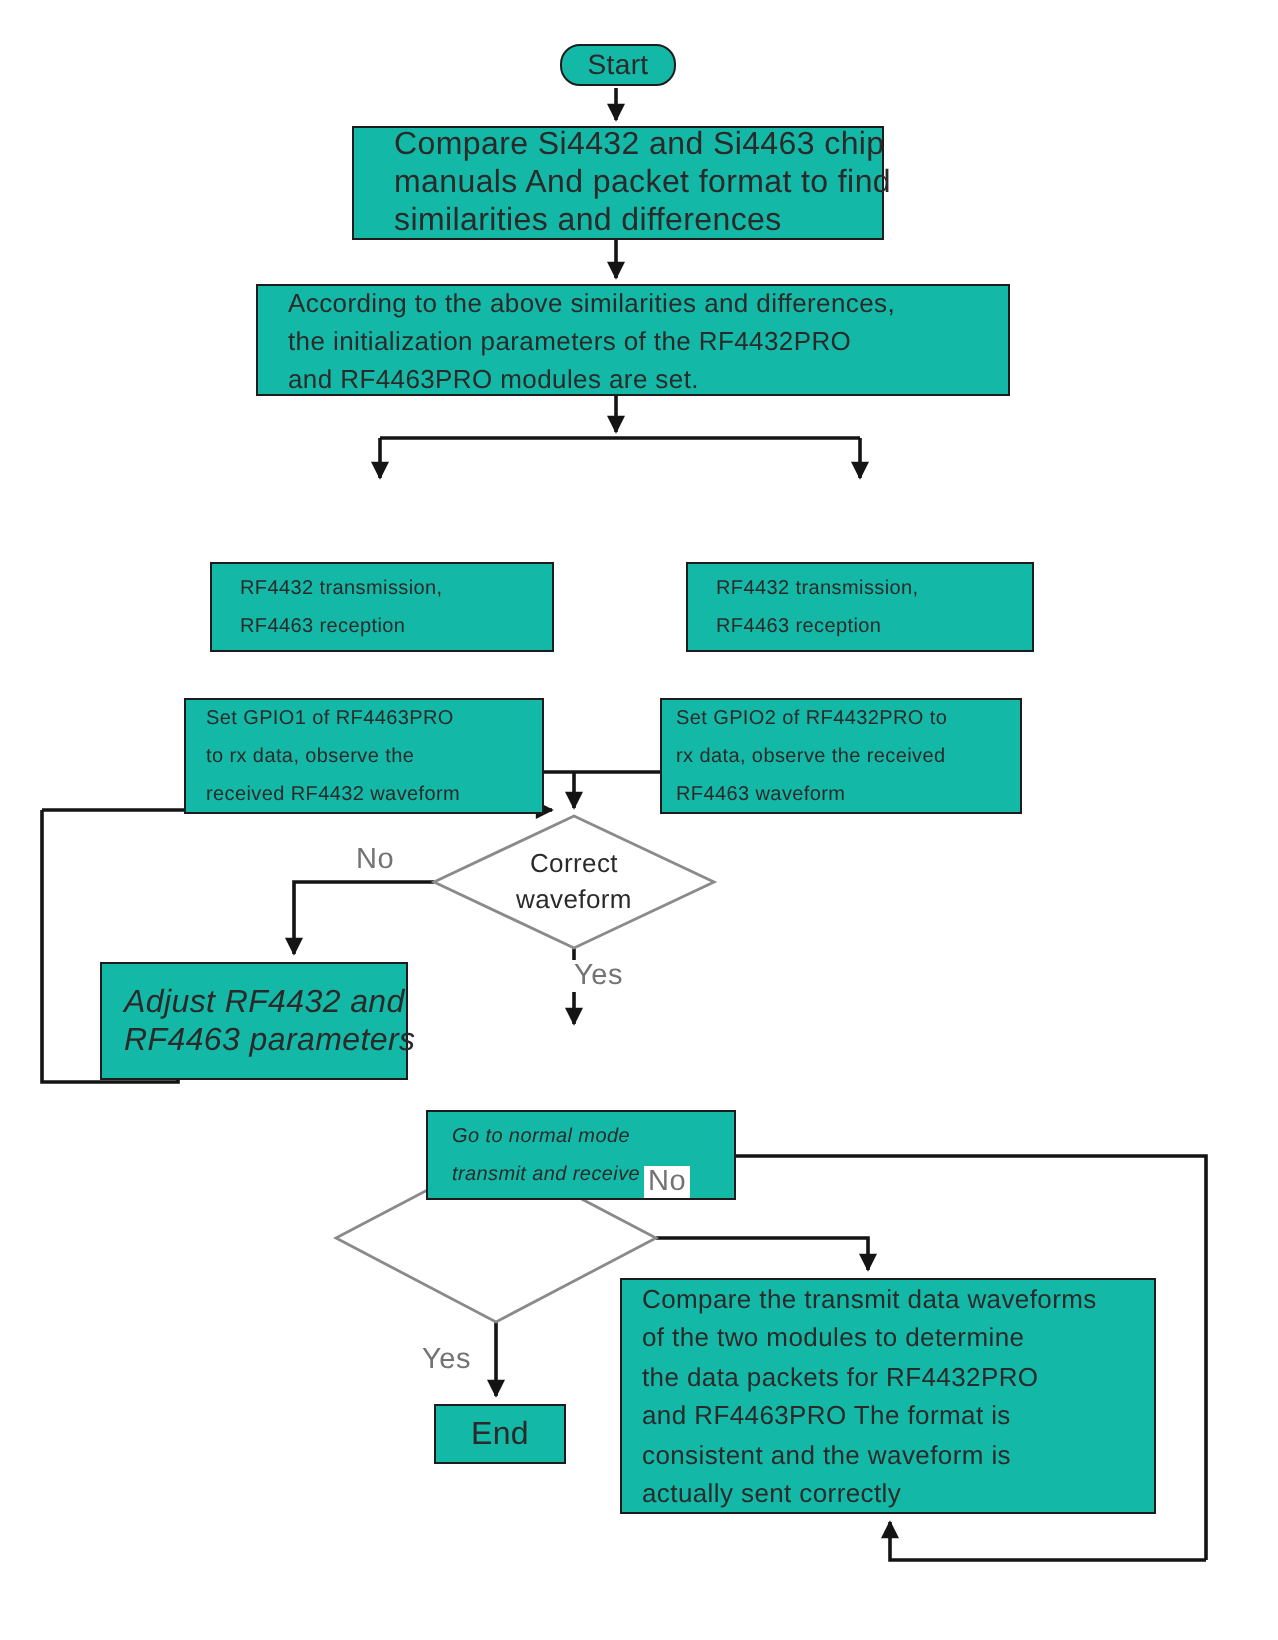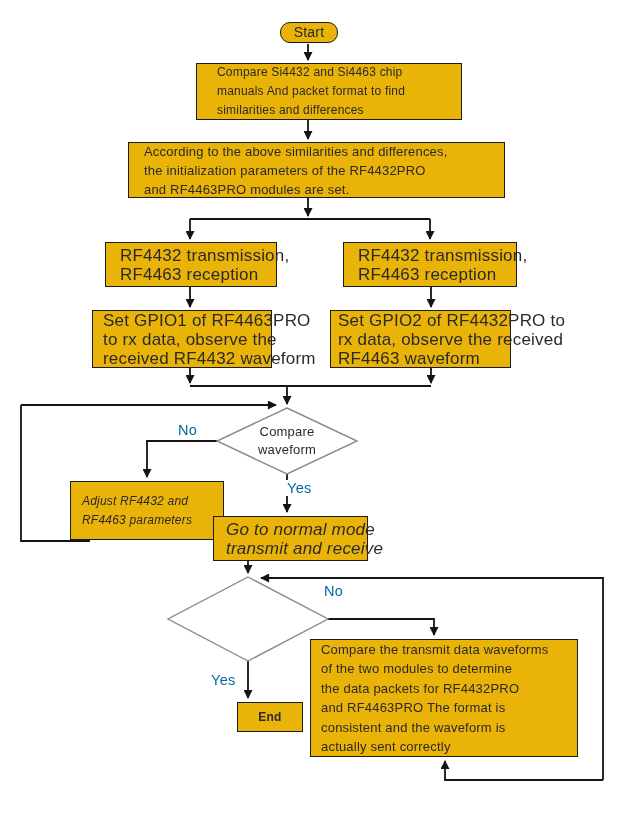--- a/index.html
+++ b/index.html
@@ -3,37 +3,37 @@
 <meta charset="utf-8">
 <style>
   html,body{margin:0;padding:0;background:#fff;}
   #canvas{
     position:relative;width:639px;height:820px;background:#fff;
     font-family:"Liberation Sans","DejaVu Sans",sans-serif;
     color:#2a2a2a;overflow:hidden;
   }
   #edges{position:absolute;left:0;top:0;width:639px;height:820px;}
   .node{
-    position:absolute;box-sizing:border-box;background:#eab308;
+    position:absolute;box-sizing:border-box;background:#14b8a6;
     border:1.6px solid #1c1c1c;display:flex;align-items:center;
     white-space:pre;line-height:19px;font-size:13px;letter-spacing:.2px;
   }
   .terminator{border-radius:10px;justify-content:center;font-size:14px;line-height:15px;}
-  .center{justify-content:center;text-align:center;font-weight:bold;}
+  .center{justify-content:center;text-align:center;}
   .dlabel{
     position:absolute;display:flex;align-items:center;justify-content:center;
     text-align:center;white-space:pre;background:transparent;border:none;
     font-size:13px;line-height:18px;letter-spacing:.2px;
   }
   .elabel{
-    position:absolute;font-size:14.5px;letter-spacing:.3px;color:#0369a1;
+    position:absolute;font-size:14.5px;letter-spacing:.3px;color:#737373;
     background:#fff;padding:0 2px;
   }
-  .f14{font-size:12px;margin-left:20px;}
-  .f135{font-size:17px;}
+  .f14{font-size:16px;}
+  .f135{font-size:10px;margin-top:39px;}
 </style>
 </head>
 <body>
 
 <div id="canvas">
 
   <svg id="edges" viewBox="0 0 639 820" xmlns="http://www.w3.org/2000/svg">
     <defs>
       <marker id="arr" viewBox="0 0 10 10" refX="9" refY="5" markerWidth="10" markerHeight="9" orient="auto" markerUnits="userSpaceOnUse">
         <path d="M0,0 L10,5 L0,10 z" fill="#141414"></path>
@@ -98,21 +98,21 @@
 RF4463 reception</div>
 
   <div class="node f135" style="left:92px;top:310px;width:180px;height:58px;padding-left:10px;">Set GPIO1 of RF4463PRO
 to rx data, observe the
 received RF4432 waveform</div>
 
   <div class="node f135" style="left:330px;top:310px;width:181px;height:58px;padding-left:7px;">Set GPIO2 of RF4432PRO to
 rx data, observe the received
 RF4463 waveform</div>
 
-  <div class="dlabel" style="left:217px;top:420px;width:140px;height:42px;">Compare
+  <div class="dlabel" style="left:217px;top:420px;width:140px;height:42px;">Correct
 waveform</div>
 
   <div class="node f14" style="left:50px;top:481px;width:154px;height:59px;padding-left:11px;font-style:italic;">Adjust RF4432 and
 RF4463 parameters</div>
 
   <div class="node f135" style="left:213px;top:516px;width:155px;height:45px;padding-left:12px;font-style:italic;">Go to normal mode
 transmit and receive</div>
 
 
   <div class="node" style="left:310px;top:639px;width:268px;height:118px;padding-left:10px;line-height:19.5px;">Compare the transmit data waveforms

